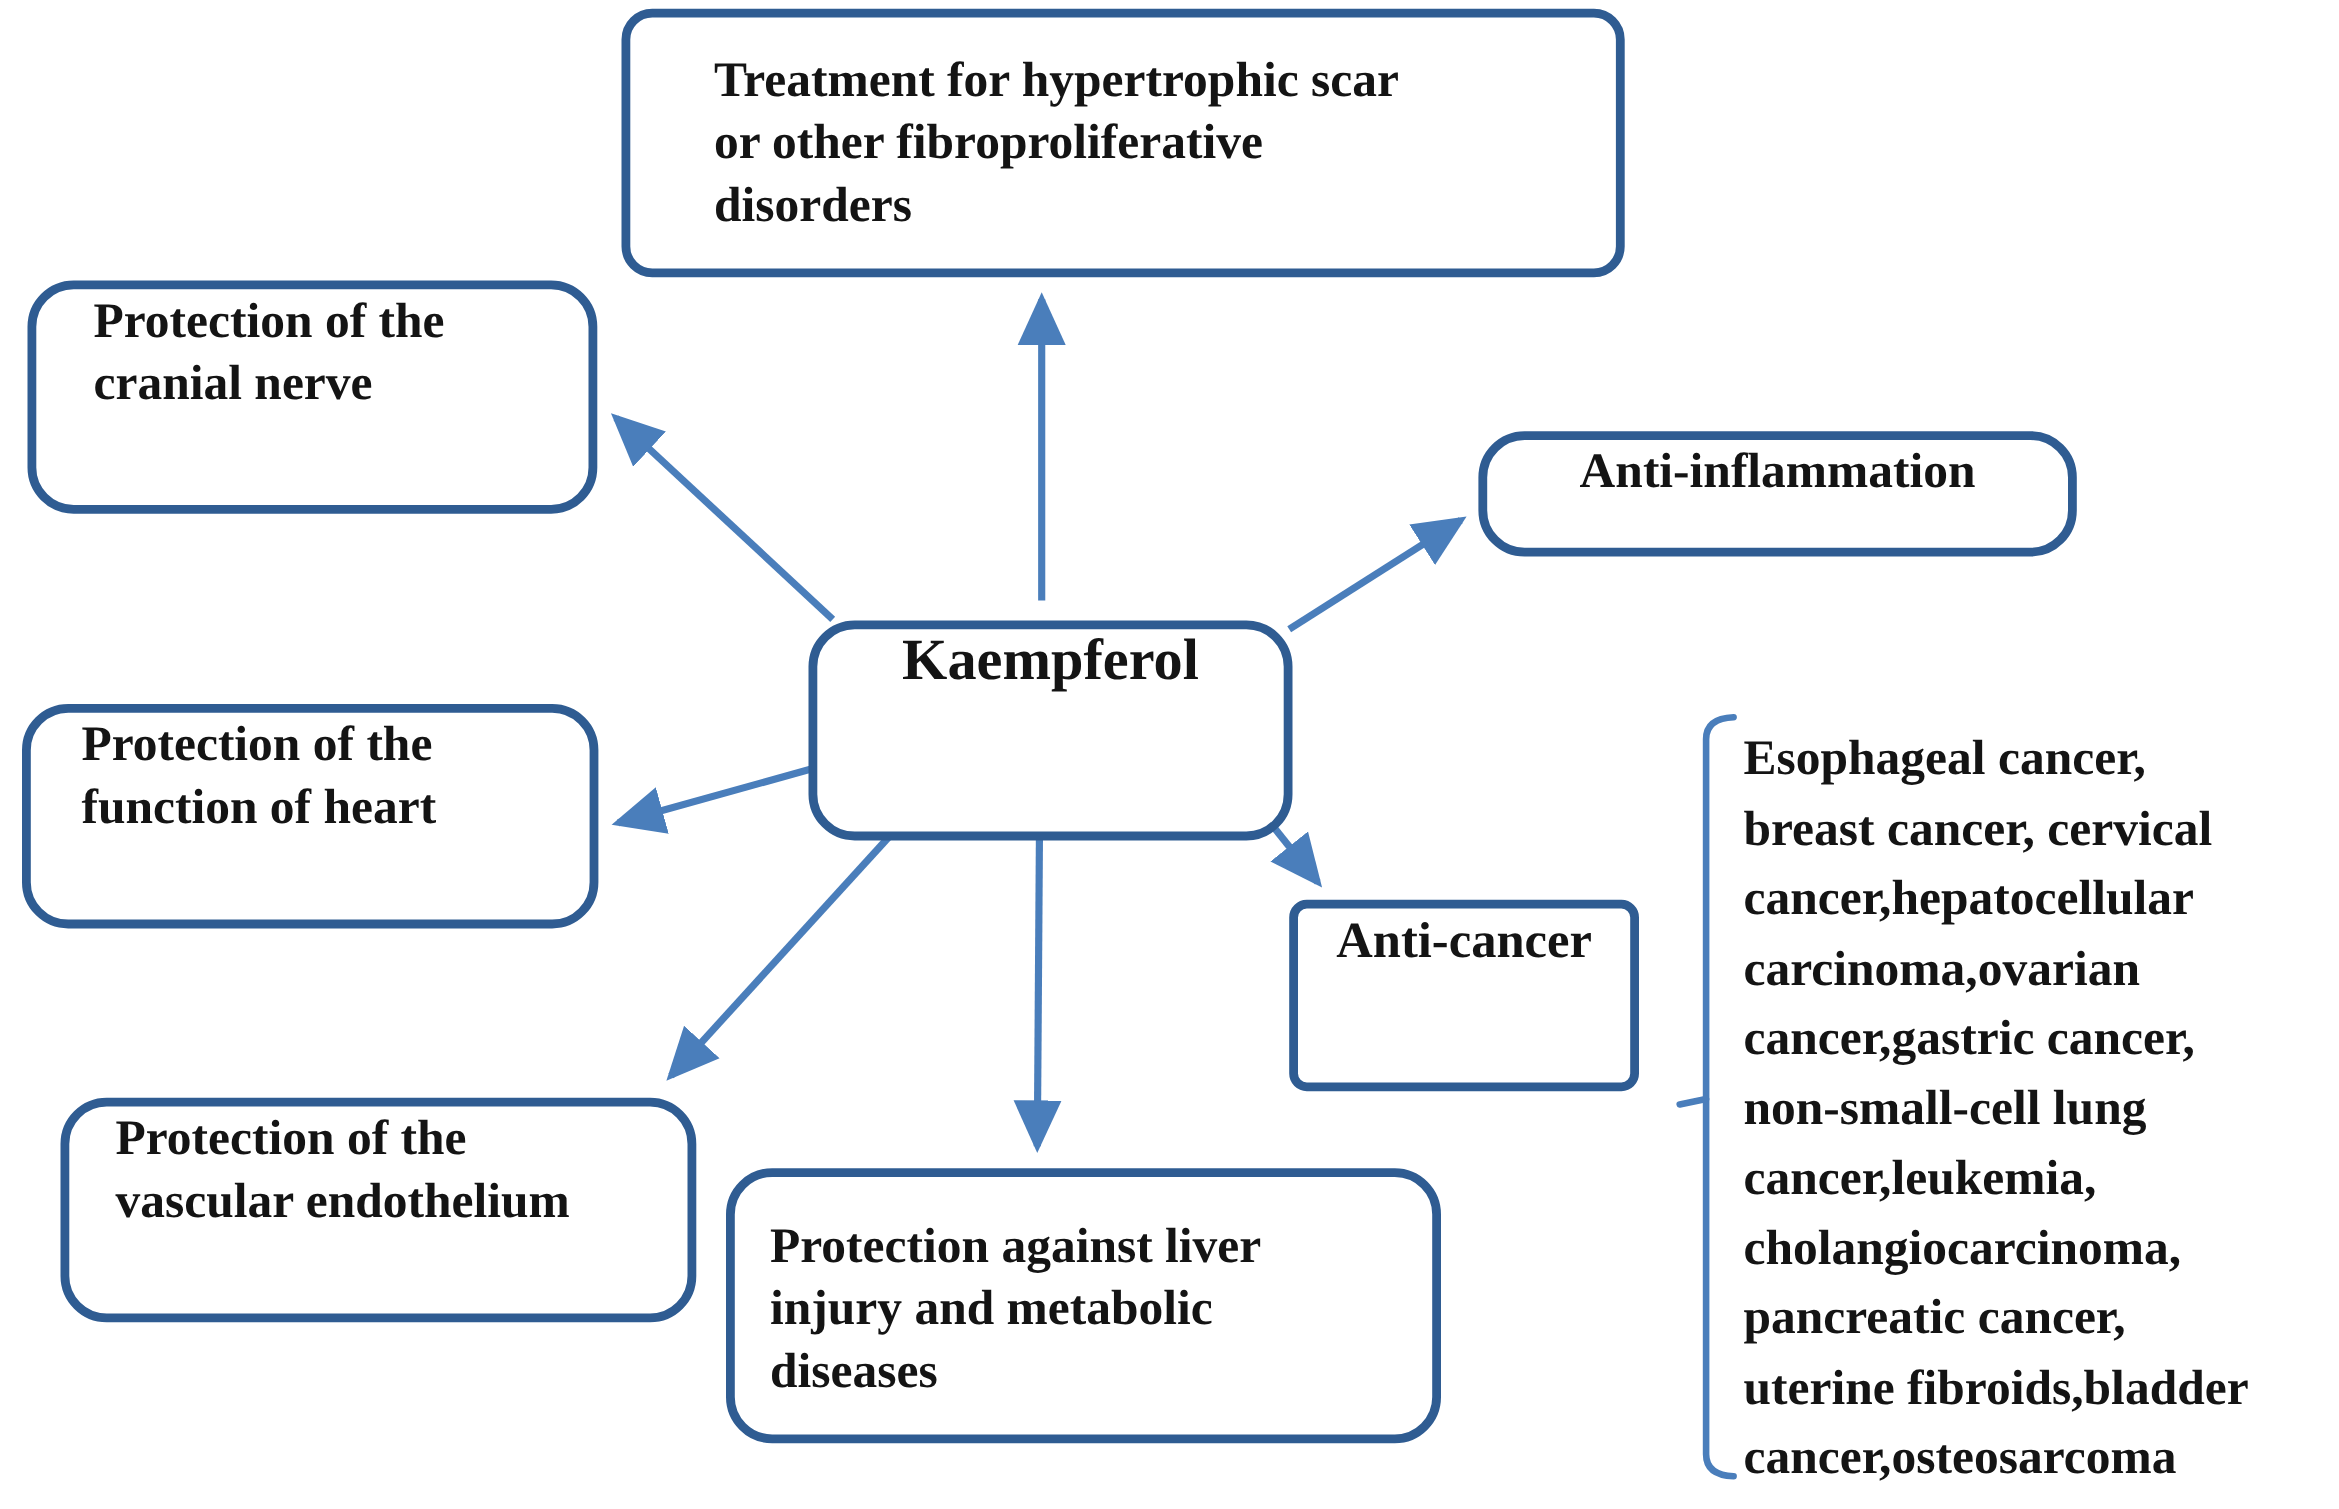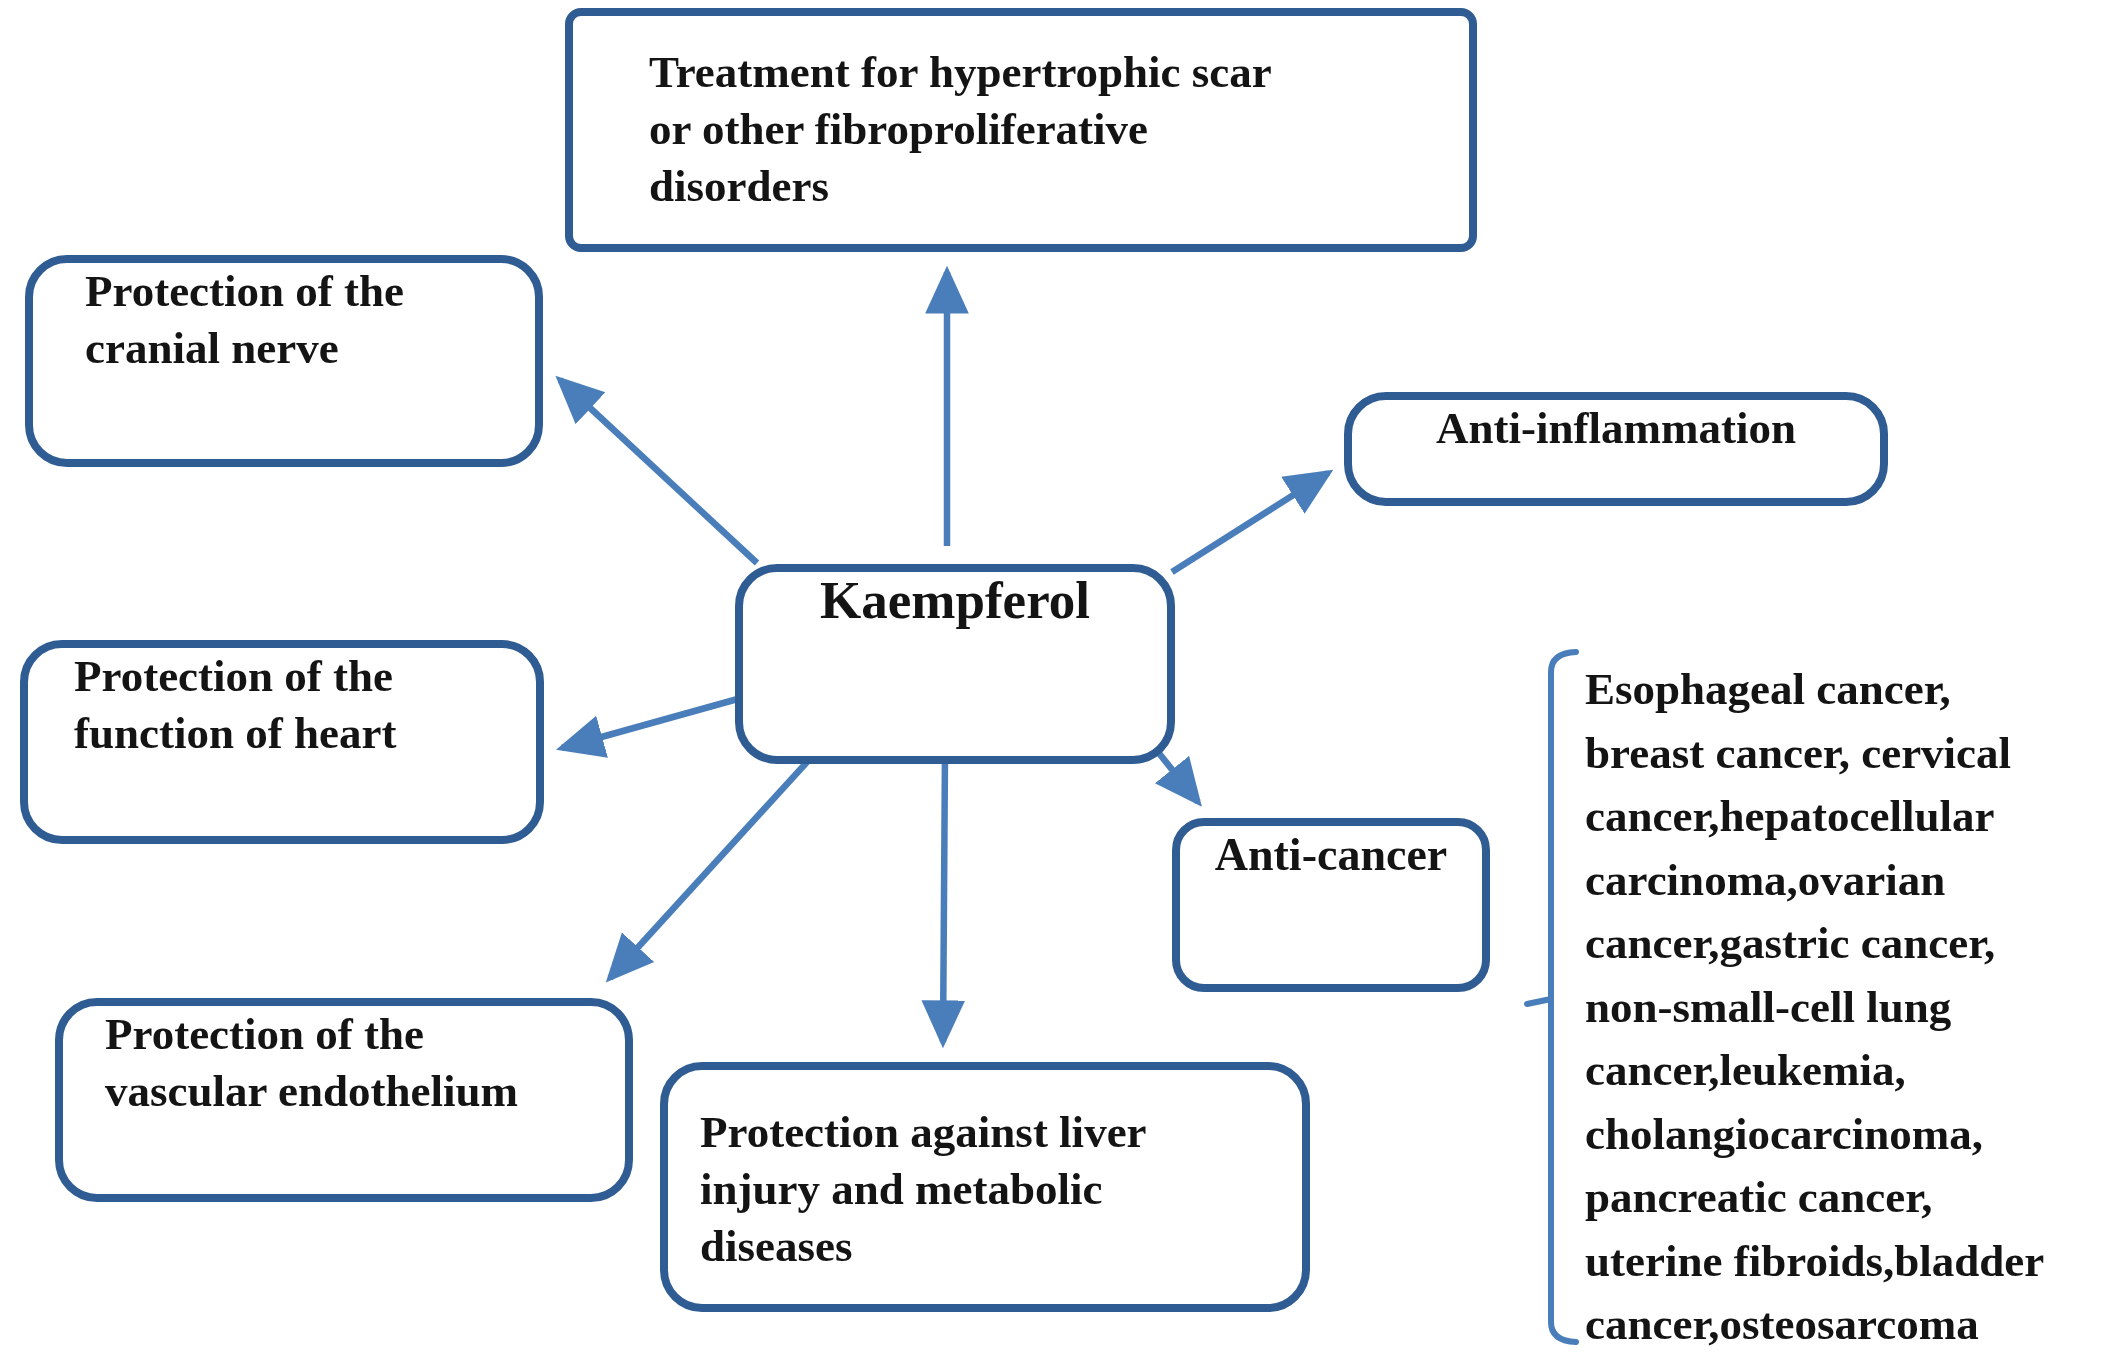--- a/index.html
+++ b/index.html
@@ -21,26 +21,26 @@
     font-weight: bold;
     font-size: 45px;
     line-height: 57px;
     display: flex;
     align-items: flex-start;
   }
   .node .label { white-space: pre-line; }
   .node.top-align { align-items: flex-start; }
   .node.centered { justify-content: center; text-align: center; }
 
-  #box-treatment   { left: 565px;  top: 8px;    width: 912px; height: 244px; padding: 28px 30px 0 76px; border-radius: 16px; }
+  #box-treatment   { left: 565px;  top: 8px;    width: 912px; height: 244px; padding: 28px 30px 0 76px; border-radius: 28px; }
   #box-cranial     { left: 25px;   top: 255px;  width: 518px; height: 212px; padding-left: 52px; }
   #box-antiinflam  { left: 1344px; top: 392px;  width: 544px; height: 114px; }
   #box-kaempferol  { left: 735px;  top: 564px;  width: 440px; height: 200px; font-size: 53px; }
   #box-heart       { left: 20px;   top: 640px;  width: 524px; height: 204px; padding-left: 46px; }
-  #box-anticancer  { left: 1172px; top: 818px;  width: 318px; height: 174px; border-radius: 32px; font-size: 46px; }
+  #box-anticancer  { left: 1172px; top: 818px;  width: 318px; height: 174px; border-radius: 16px; font-size: 46px; }
   #box-vascular    { left: 55px;   top: 998px;  width: 578px; height: 204px; padding-left: 42px; }
   #box-liver       { left: 660px;  top: 1062px; width: 650px; height: 250px; padding: 34px 20px 0 32px; }
 
   .cancer-list {
     position: absolute;
     left: 1585px;
     top: 658px;
     width: 545px;
     color: #141414;
     font-weight: bold;

